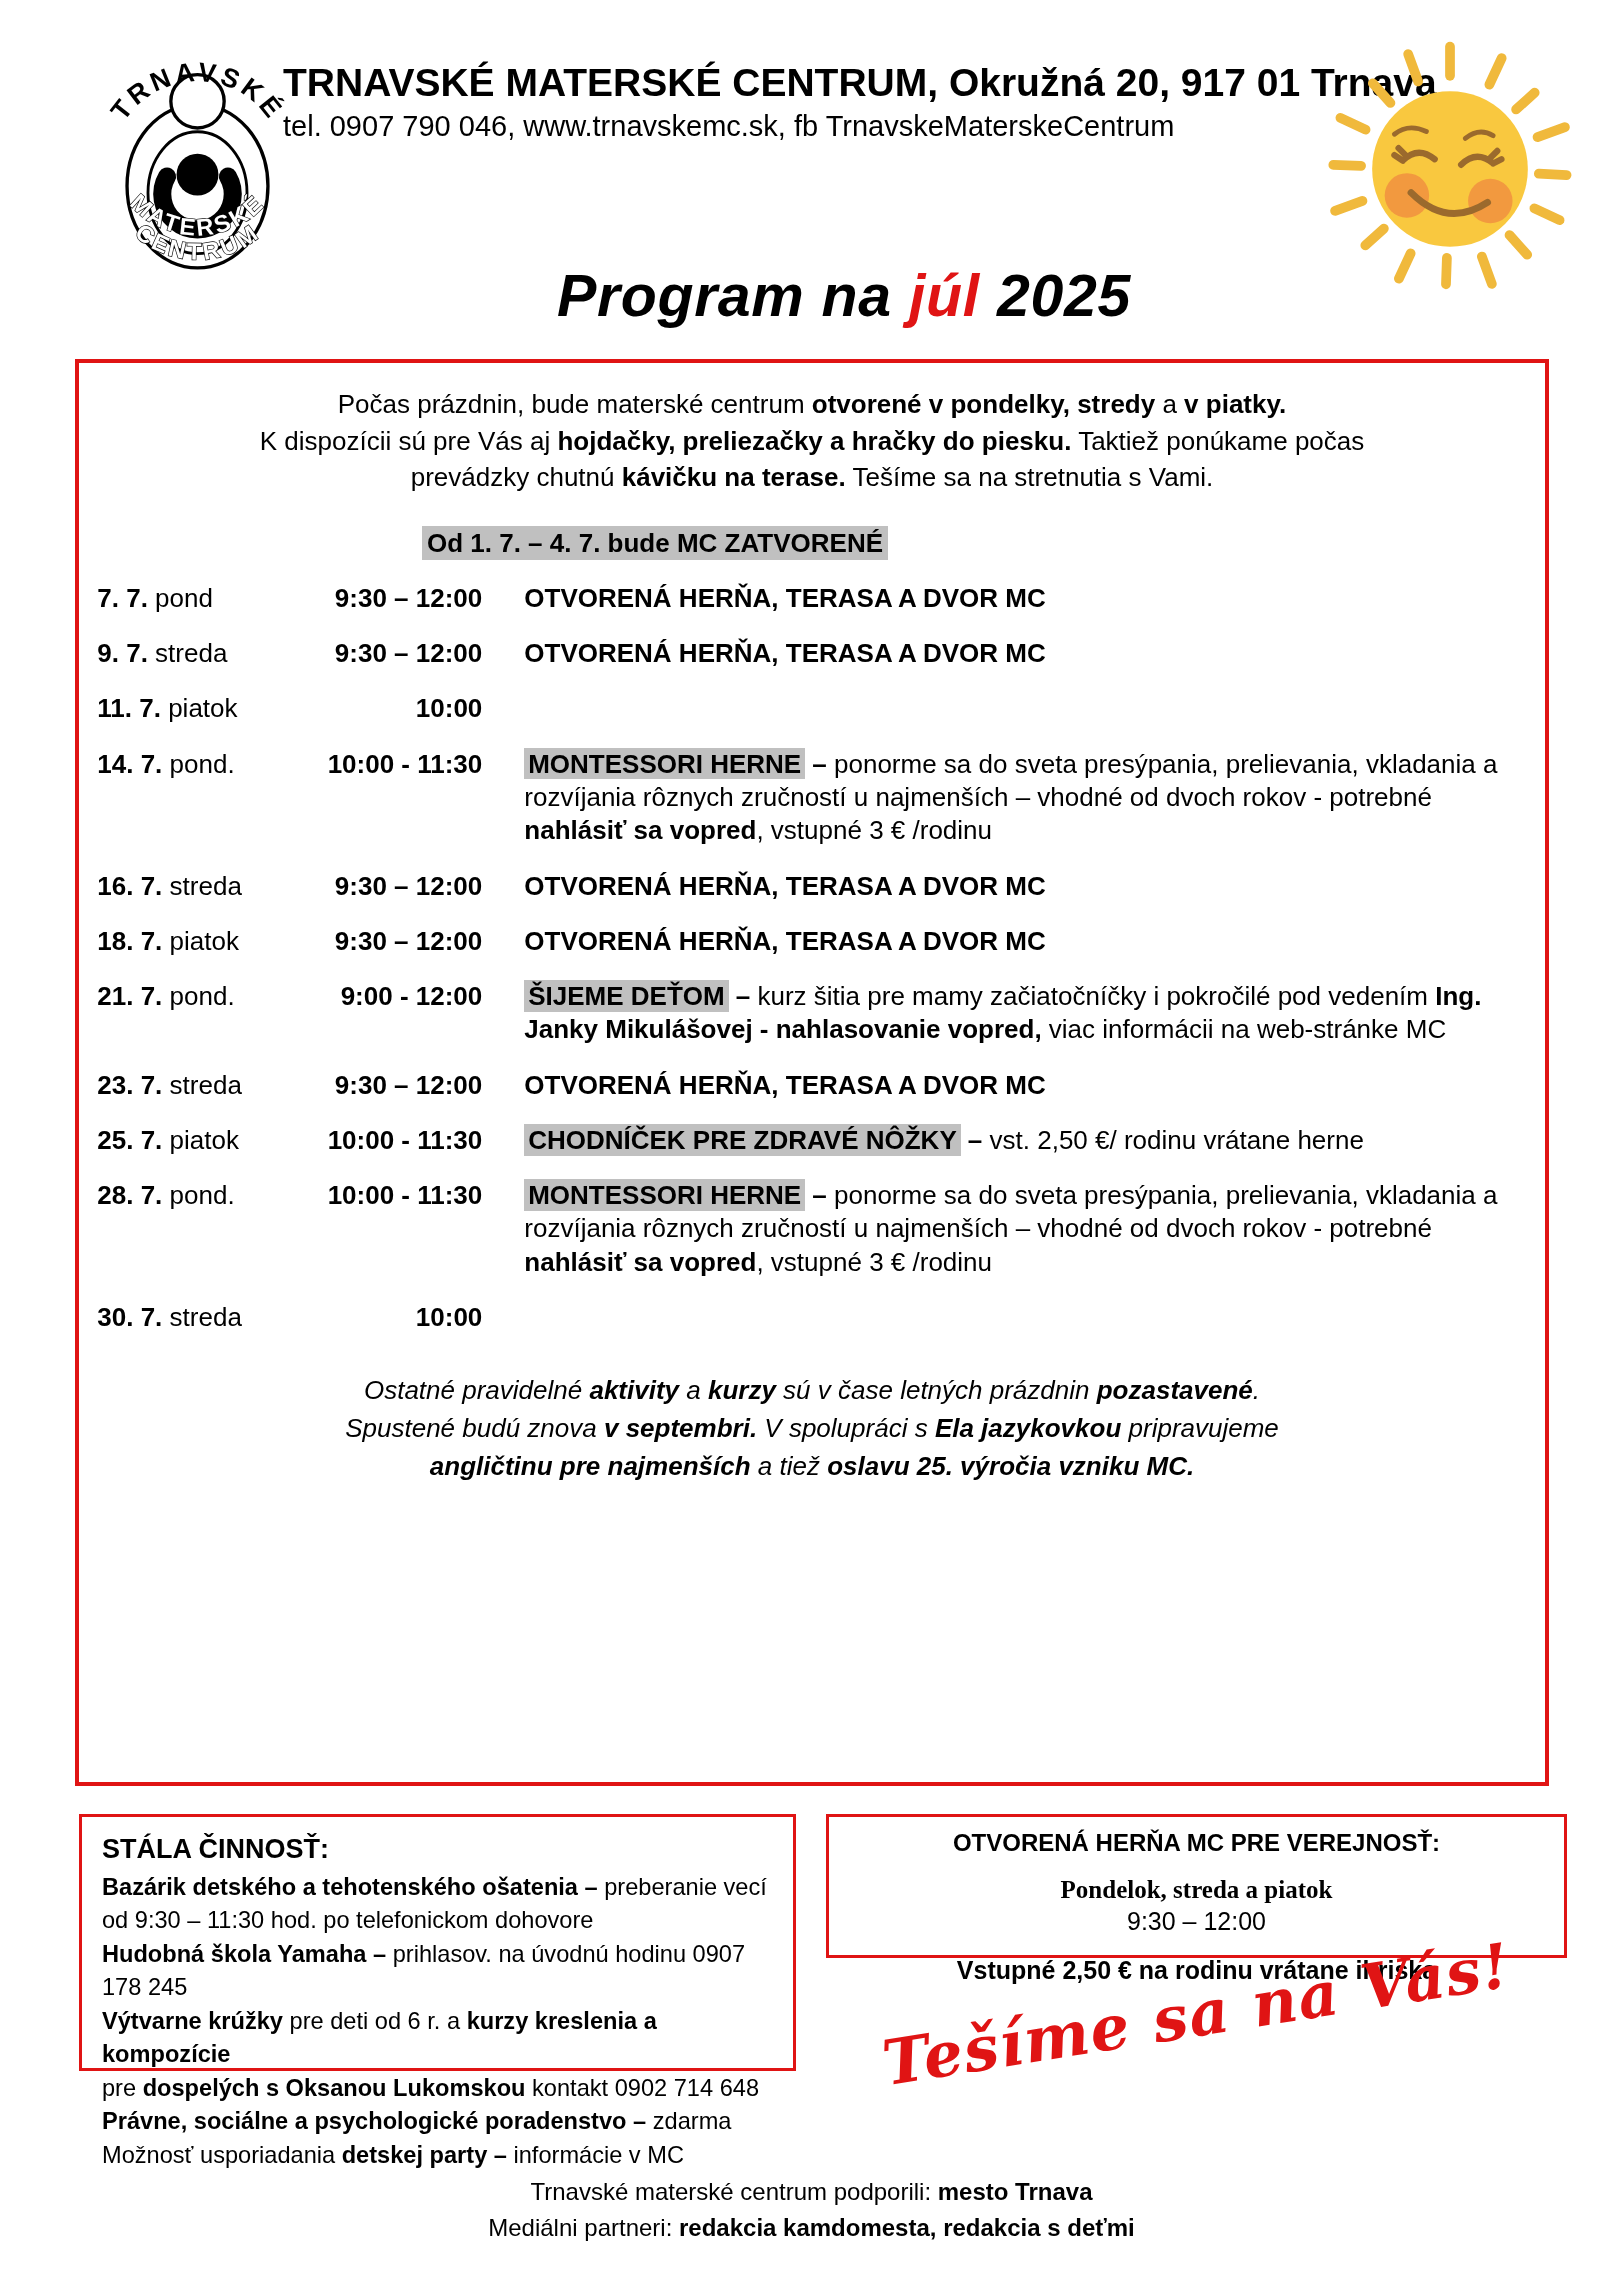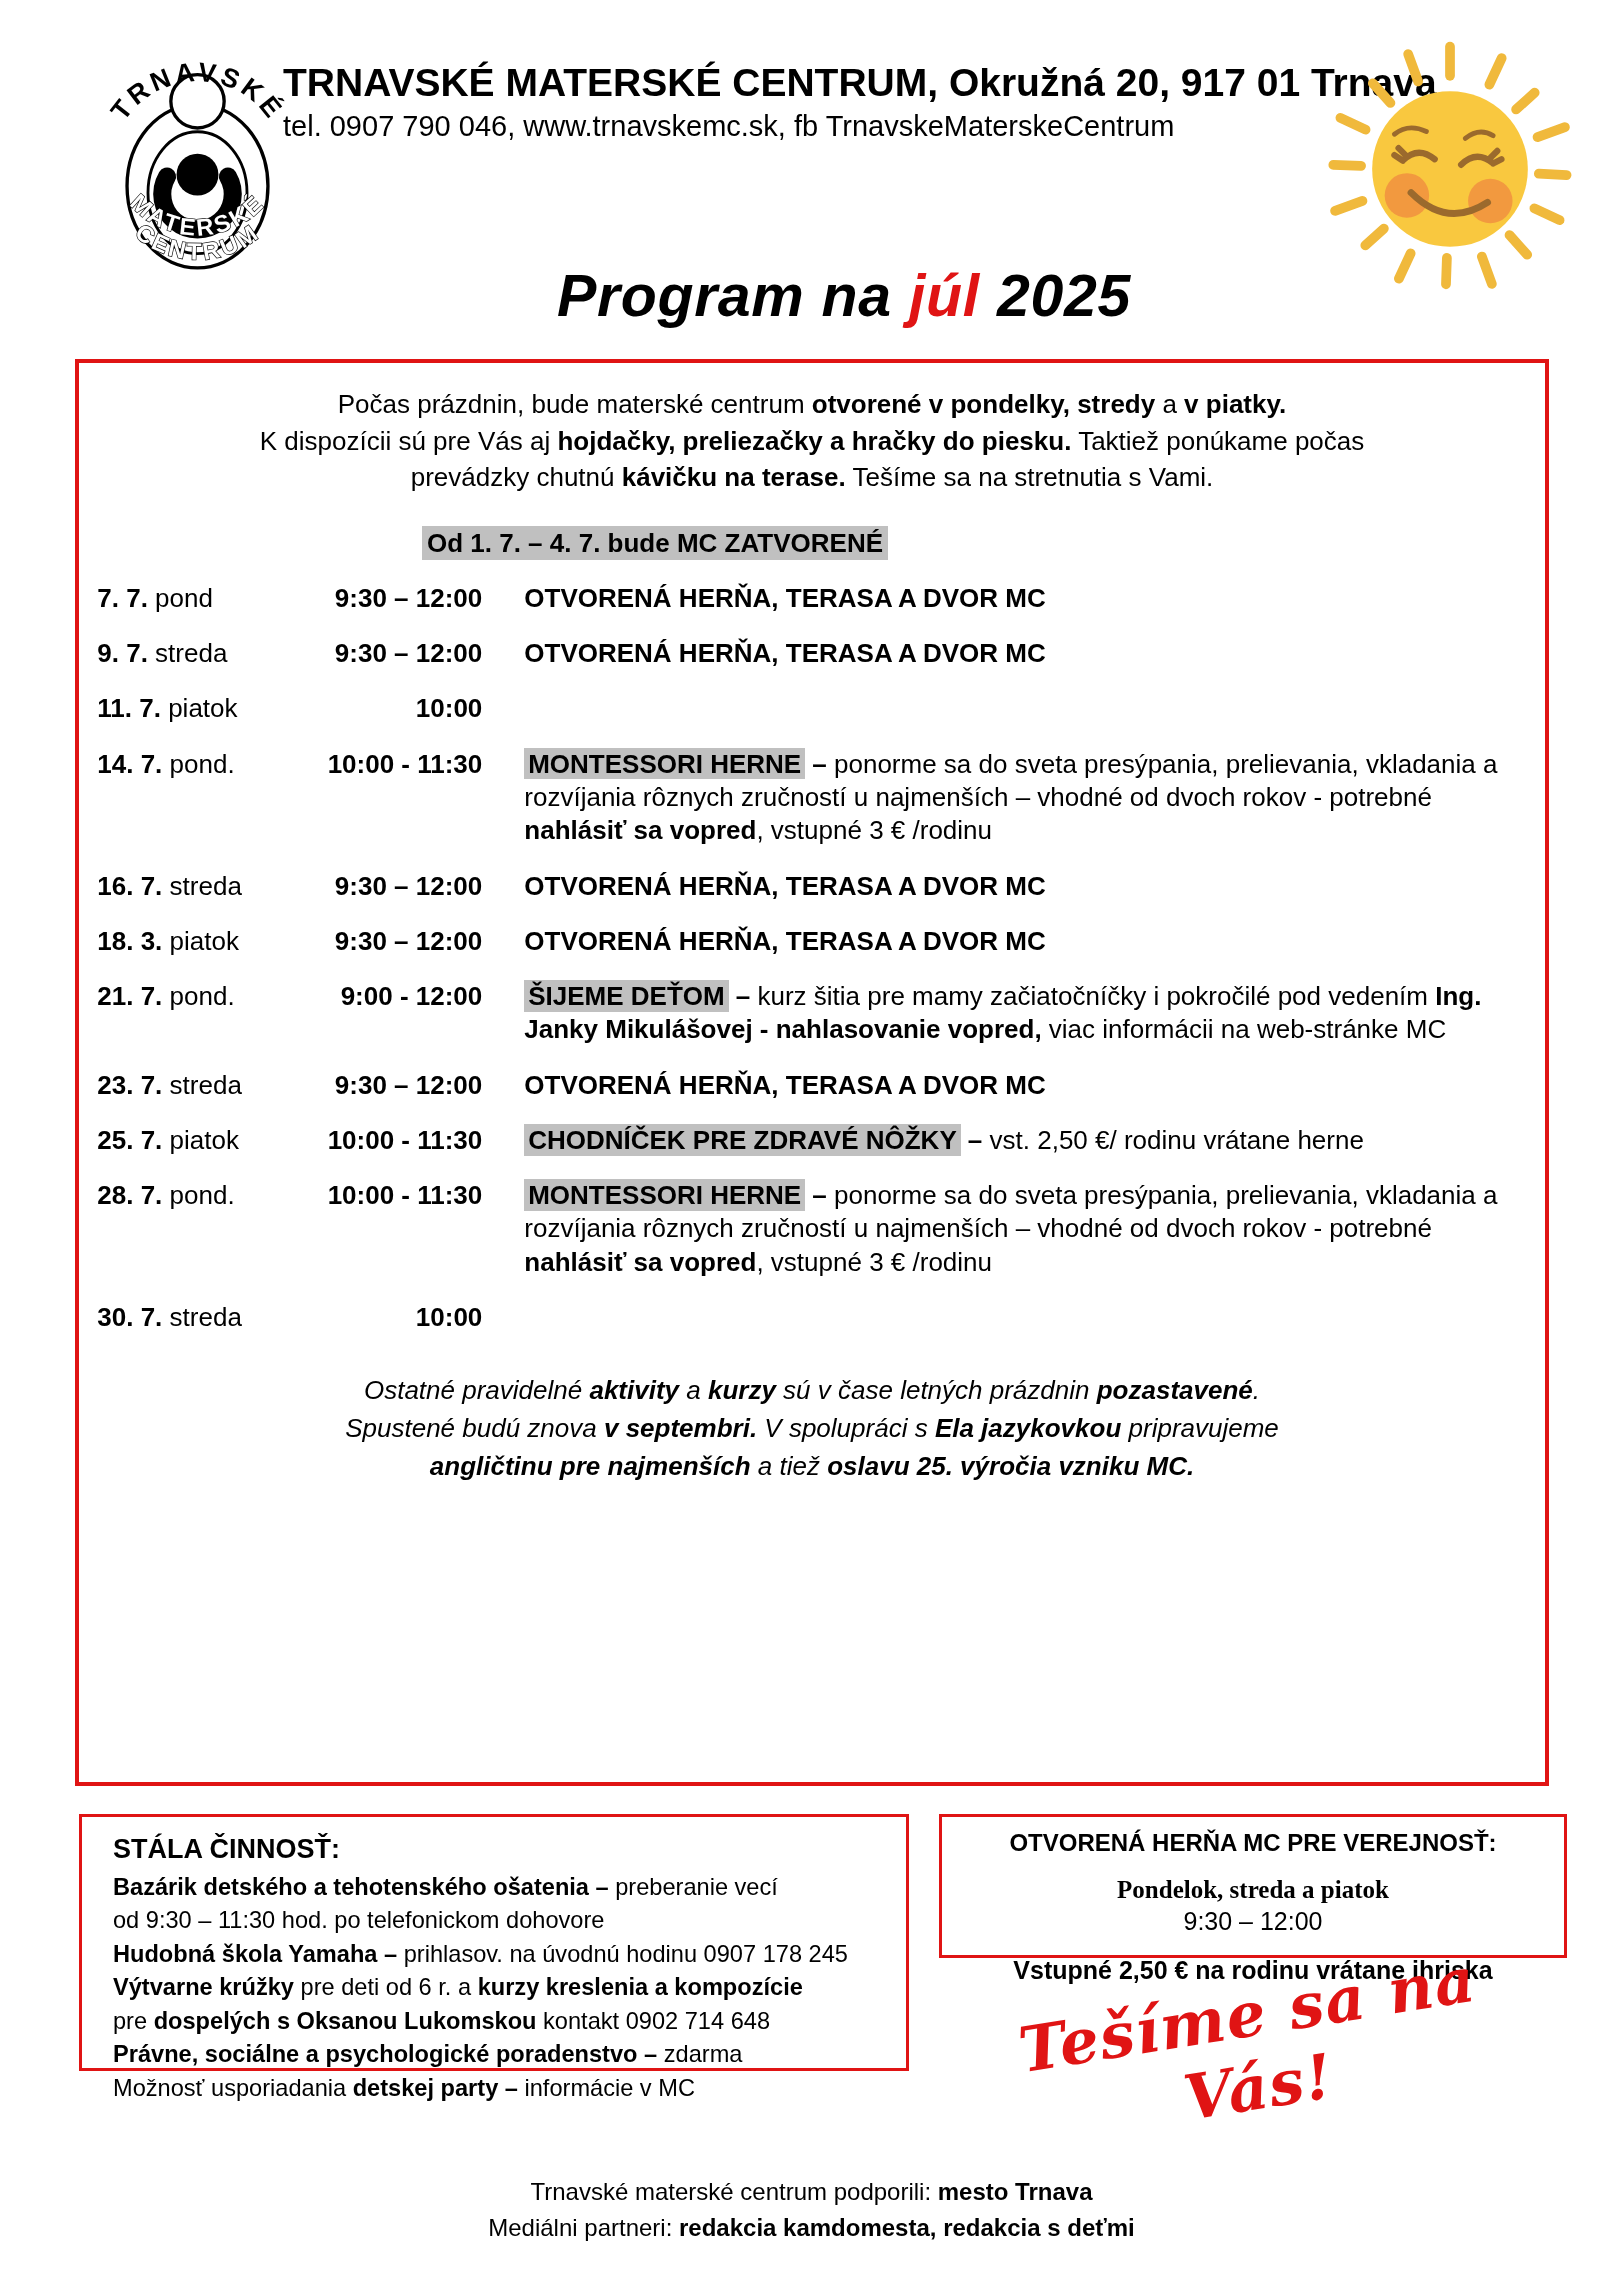--- a/index.html
+++ b/index.html
@@ -40,22 +40,22 @@
   .closed-wrap{margin-top:31px;text-align:center;transform:translateX(-157px);}
   .closed{font-weight:bold;padding:2px 5px;}
   .schedule{margin-top:3.9px;}
   .row{display:grid;grid-template-columns:178px 165px 1fr;column-gap:42px;margin-top:22px;}
   .cell-date{white-space:nowrap;}
   .cell-time{font-weight:bold;text-align:right;white-space:nowrap;}
   .closing{margin:38px 6.5px 0 6.5px;text-align:center;line-height:1.45;font-style:italic;}
   
   .bottom{position:absolute;top:1814px;left:79px;right:56px;display:flex;gap:30px;}
   .left-box{
-    width:830px;box-sizing:border-box;border:3.9px solid var(--red,#e01414);
-    padding:13px 31px;font-size:23.6px;line-height:1.42;height:257px;
+    width:717px;box-sizing:border-box;border:3.9px solid var(--red,#e01414);
+    padding:13px 20px;font-size:23.6px;line-height:1.42;height:257px;
   }
   .lb-title{font-size:27px;font-weight:bold;margin-bottom:2.6px;}
   .right-col{flex:1;}
   .right-box{
     box-sizing:border-box;border:3.9px solid var(--red,#e01414);
     text-align:center;padding:11.8px 10.5px;height:144px;font-size:25px;
   }
   .rb-title{font-size:24px;font-weight:bold;}
   .rb-days{font-weight:bold;margin-top:19.6px;font-family:Liberation Serif, serif;}
   .rb-hours{margin-top:2.6px;}
@@ -149,21 +149,21 @@
           <div class="cell-date"><span class="b">14. 7.</span><span> pond.</span></div>
           <div class="cell-time">10:00 - 11:30</div>
           <div class="cell-desc"><span class="b hl">MONTESSORI HERNE</span><span class="b"> – </span><span>ponorme sa do sveta presýpania, prelievania, vkladania a rozvíjania rôznych zručností u najmenších – vhodné od dvoch rokov - potrebné </span><span class="b">nahlásiť sa vopred</span><span>, vstupné 3 € /rodinu</span></div>
         </div>
         <div class="row">
           <div class="cell-date"><span class="b">16. 7.</span><span> streda</span></div>
           <div class="cell-time">9:30 – 12:00</div>
           <div class="cell-desc"><span class="b">OTVORENÁ HERŇA, TERASA A DVOR MC</span></div>
         </div>
         <div class="row">
-          <div class="cell-date"><span class="b">18. 3.</span><span> piatok</span></div>
+          <div class="cell-date"><span class="b">18. 7.</span><span> piatok</span></div>
           <div class="cell-time">9:30 – 12:00</div>
           <div class="cell-desc"><span class="b">OTVORENÁ HERŇA, TERASA A DVOR MC</span></div>
         </div>
         <div class="row">
           <div class="cell-date"><span class="b">21. 7.</span><span> pond.</span></div>
           <div class="cell-time">9:00 - 12:00</div>
           <div class="cell-desc"><span class="b hl">ŠIJEME DEŤOM</span><span class="b"> – </span><span>kurz šitia pre mamy začiatočníčky i pokročilé pod vedením </span><span class="b">Ing. Janky Mikulášovej - nahlasovanie vopred,</span><span> viac informácii na web-stránke MC</span></div>
         </div>
         <div class="row">
           <div class="cell-date"><span class="b">23. 7.</span><span> streda</span></div>

